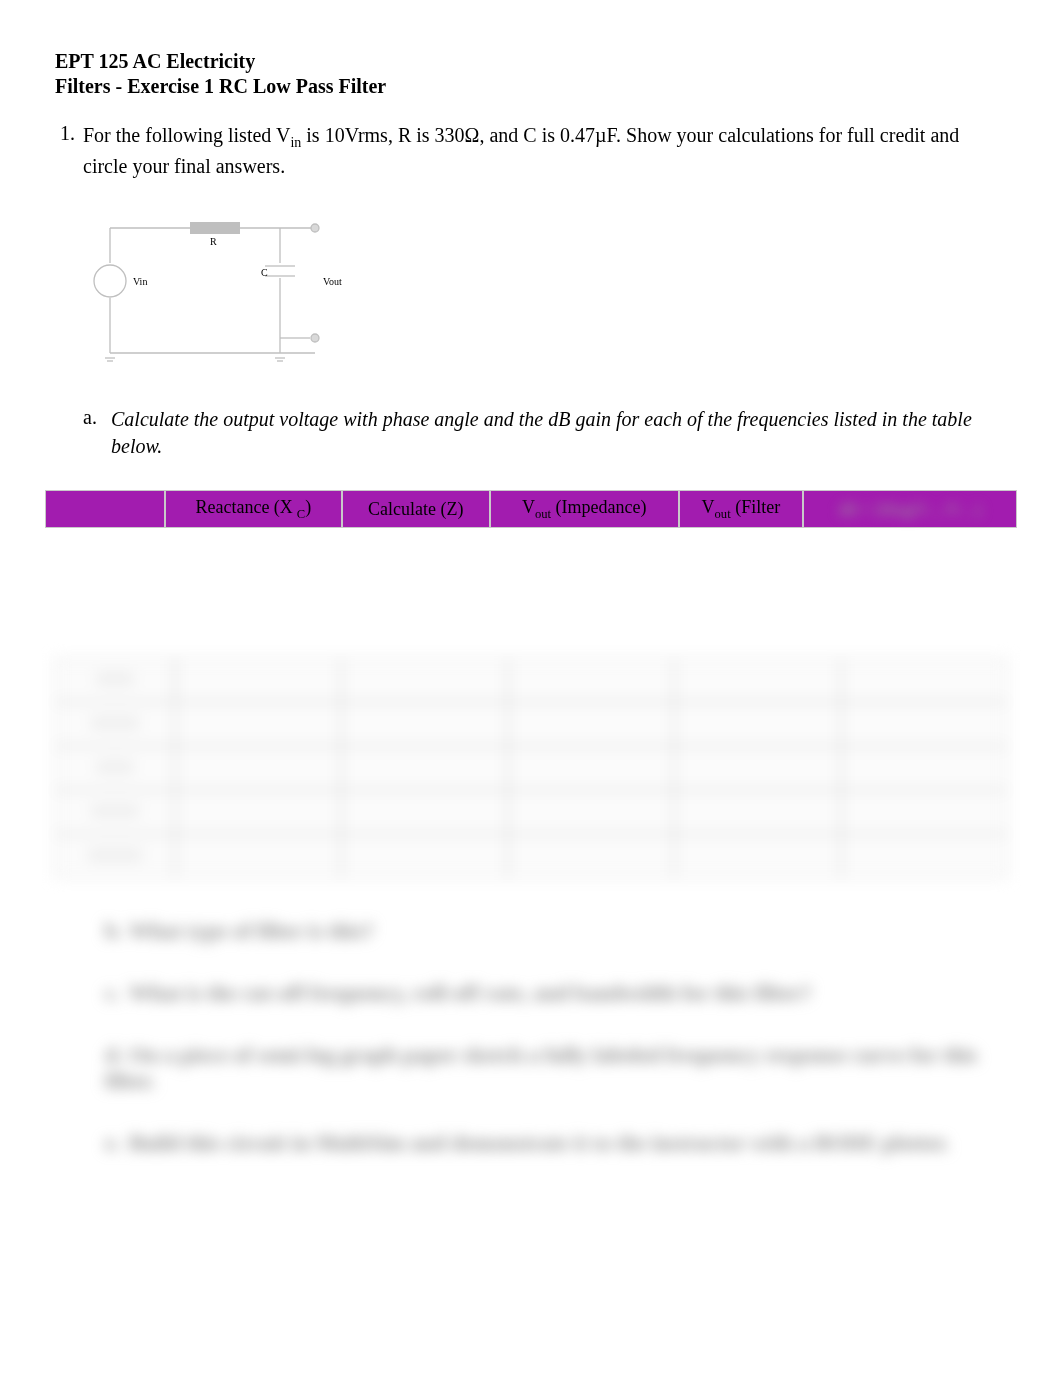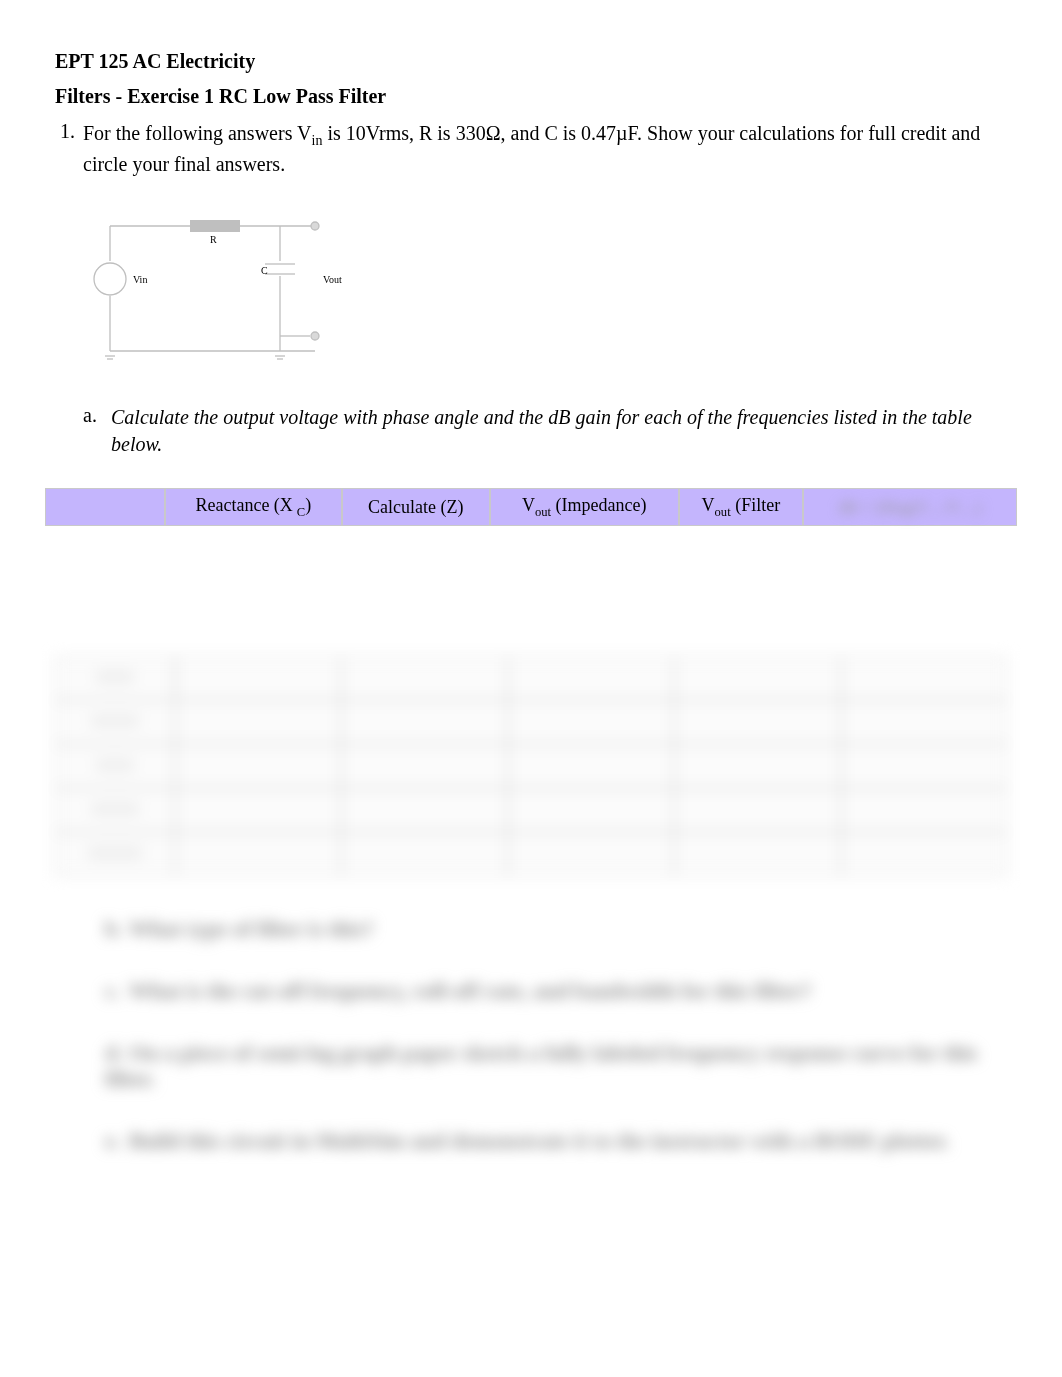--- a/index.html
+++ b/index.html
@@ -8,40 +8,40 @@
       font-size: 20px;
       color: #000;
       width: 1062px;
       height: 1377px;
       background: #fff;
       padding: 50px 55px;
       position: relative;
     }
     .header-row {
       display: flex;
-      margin-bottom: 12px;
+      margin-bottom: 2px;
     }
     .course-title {
       font-weight: bold;
       width: 395px;
     }
     .name-label {
       font-weight: bold;
     }
     .name-line {
       display: inline-block;
       border-bottom: 2px solid #000;
       width: 320px;
       vertical-align: baseline;
       height: 1em;
       margin-left: 6px;
     }
     .subtitle {
       font-weight: bold;
-      margin-bottom: 12px;
+      margin-bottom: 24px;
     }
     .q1-row {
       display: flex;
       margin-bottom: 8px;
     }
     .q1-num {
       width: 28px;
       flex-shrink: 0;
       text-align: right;
       padding-right: 8px;
@@ -81,21 +81,21 @@
       margin-left: -10px;
       margin-right: -10px;
     }
     table {
       width: 100%;
       border-collapse: separate;
       border-spacing: 0;
     }
     th, td {
       border: 1px solid #c9c9c9;
-      background: #c4b5fd;
+      background: #a21caf;
       text-align: center;
       vertical-align: middle;
       font-weight: normal;
       font-size: 18px;
       padding: 6px 4px;
       height: 38px;
     }
     th:first-child, td:first-child { width: 120px; }
     table tr:first-child th:first-child,
     table tr:first-child td:first-child {
@@ -151,21 +151,21 @@
 <body>
 
 <div class="header-row">
   <div class="course-title">EPT 125 AC Electricity</div>
 </div>
 <div class="subtitle">Filters - Exercise 1 RC Low Pass Filter</div>
 
 <div class="q1-row">
   <div class="q1-num">1.</div>
   <div class="q1-body">
-    <span>For the following answers V</span><sub>in</sub><span> is 10Vrms, R is 330Ω, and C is 0.47µF. Show your calculations for full credit and circle your final answers.</span>
+    <span>For the following listed V</span><sub>in</sub><span> is 10Vrms, R is 330Ω, and C is 0.47µF. Show your calculations for full credit and circle your final answers.</span>
   </div>
 </div>
 
 <div class="circuit-wrap">
   <svg viewBox="0 0 280 170">
     <g stroke="#bfbfbf" stroke-width="1.3" fill="none">
 
       <line x1="25" y1="20" x2="105" y2="20"></line>
 
       <rect x="105" y="14" width="50" height="12" fill="#bfbfbf" stroke="none"></rect>

